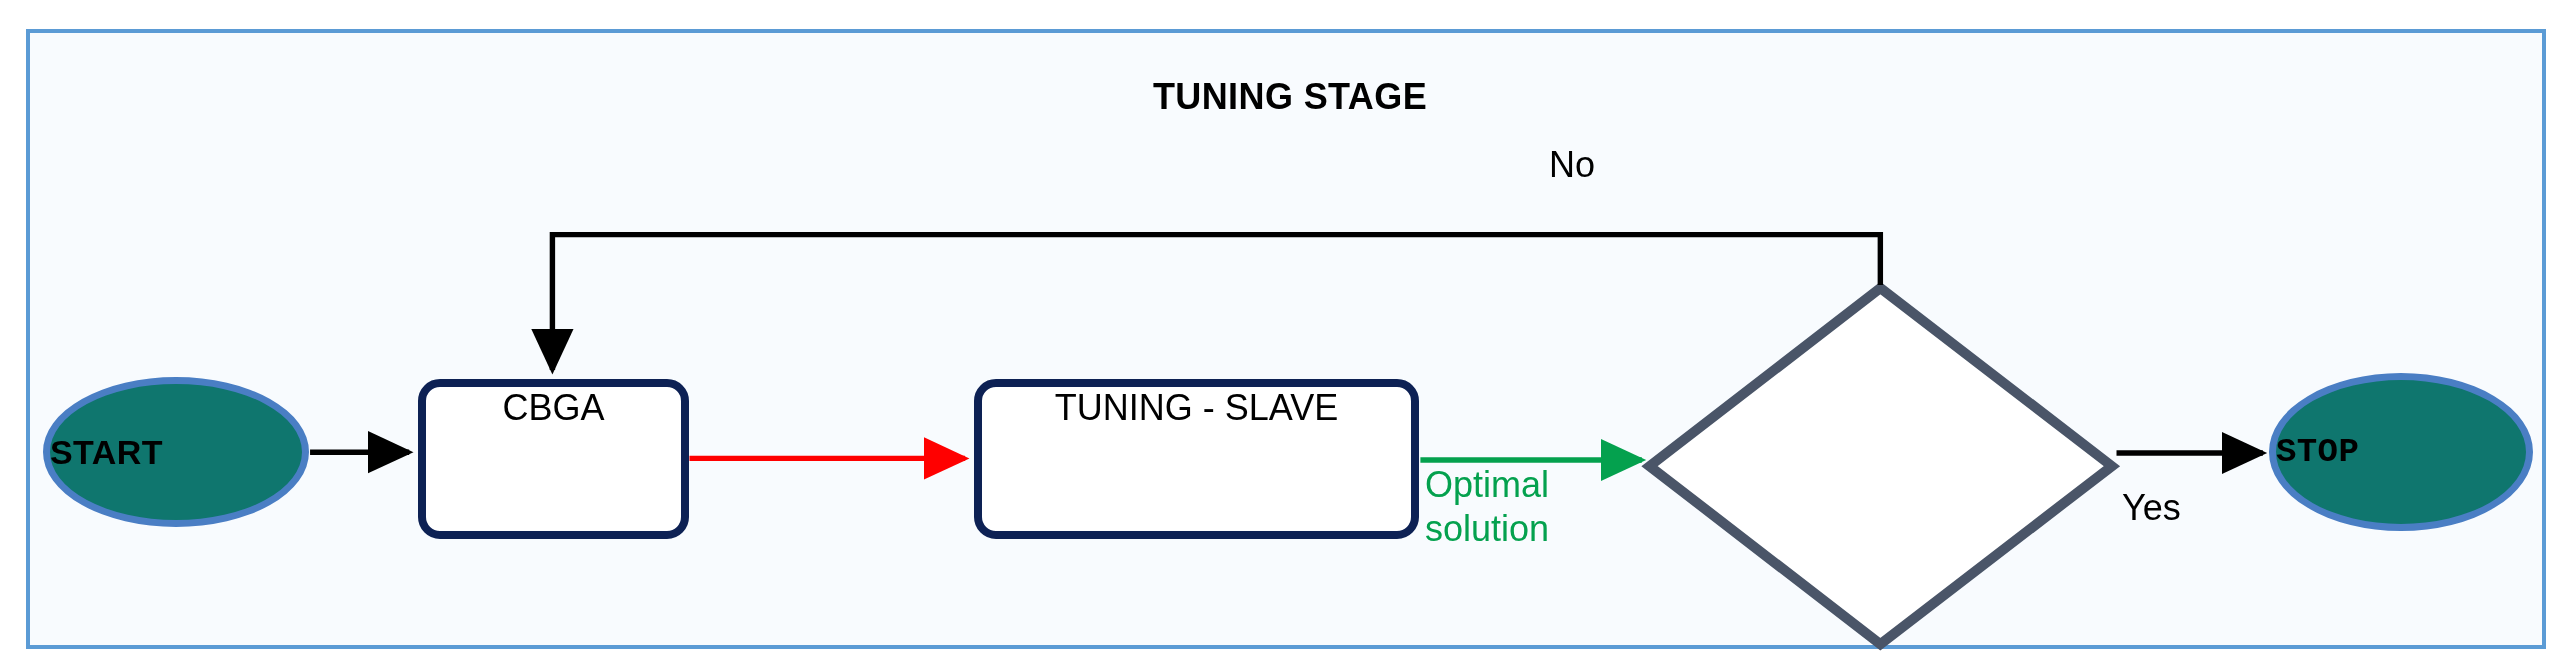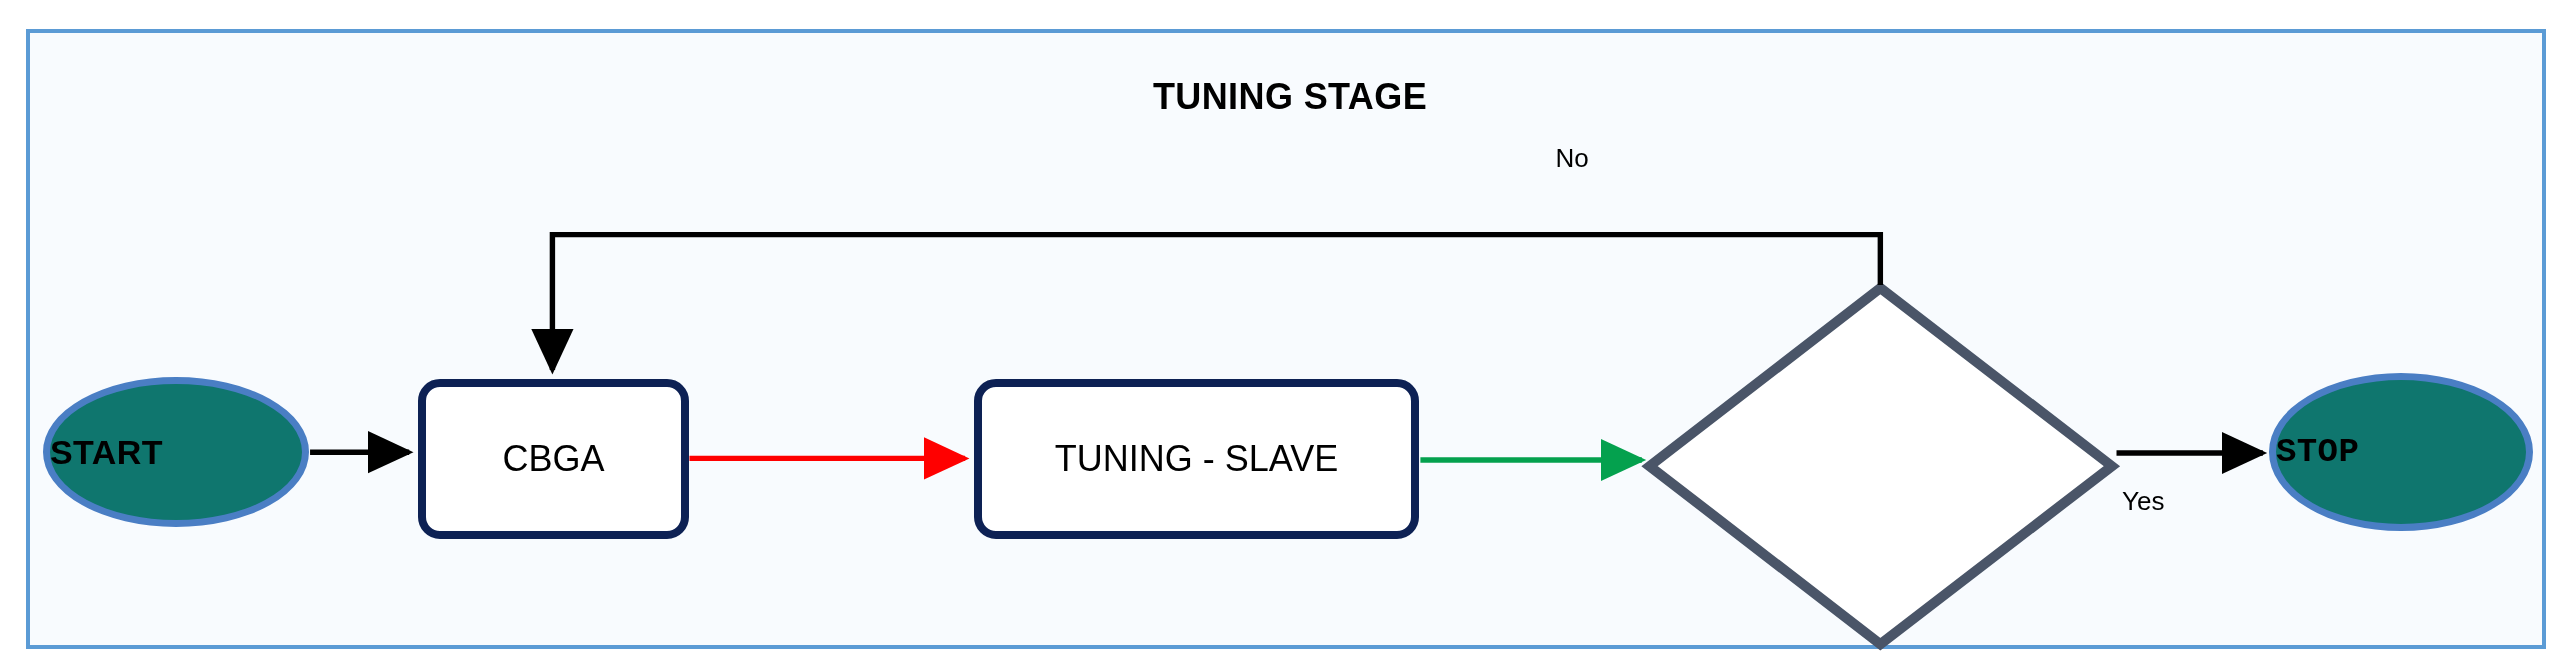--- a/index.html
+++ b/index.html
@@ -75,21 +75,20 @@
   #node-stop  { left: 2269px; top: 373px; width: 264px; height: 158px; font-family: Liberation Mono, monospace; }
 
   
   .process {
     position: absolute;
     box-sizing: border-box;
     background: #ffffff;
     border: 8.5px solid #0d2154;
     border-radius: 22px;
     display: flex;
-    align-items: center;
     justify-content: center;
   }
   .process .p-label {
     font-size: 36px;
     font-weight: normal;
     color: #000000;
     white-space: nowrap;
   }
   #node-cbga   { left: 418px;  top: 379px; width: 271px; height: 160px; }
   #node-master { left: 974px; top: 379px; width: 445px; height: 160px; }
@@ -102,21 +101,21 @@
     width: 333px;
     text-align: center;
     font-size: 34px;
     line-height: 1.26;
     color: #000000;
   }
 
   
   .edge-label {
     position: absolute;
-    font-size: 26px;
+    font-size: 36px;
     line-height: 1.22;
     white-space: pre-line;
     color: #000000;
   }
   #label-parameters {
     left: 688px;
     top: 465px;
     width: 287px;
     text-align: center;
     color: #ff0000;
@@ -185,17 +184,19 @@
 
   <div class="process" id="node-master">
     <span class="p-label">TUNING - SLAVE</span>
   </div>
 
 
   <div class="terminator" id="node-stop">
     <span class="t-label">STOP</span>
   </div>
 
+  <div class="edge-label" id="label-optimal">Optimal
+solution</div>
   <div class="edge-label" id="label-no">No</div>
   <div class="edge-label" id="label-yes">Yes</div>
 
 </div>
 
 
 </body></html>

